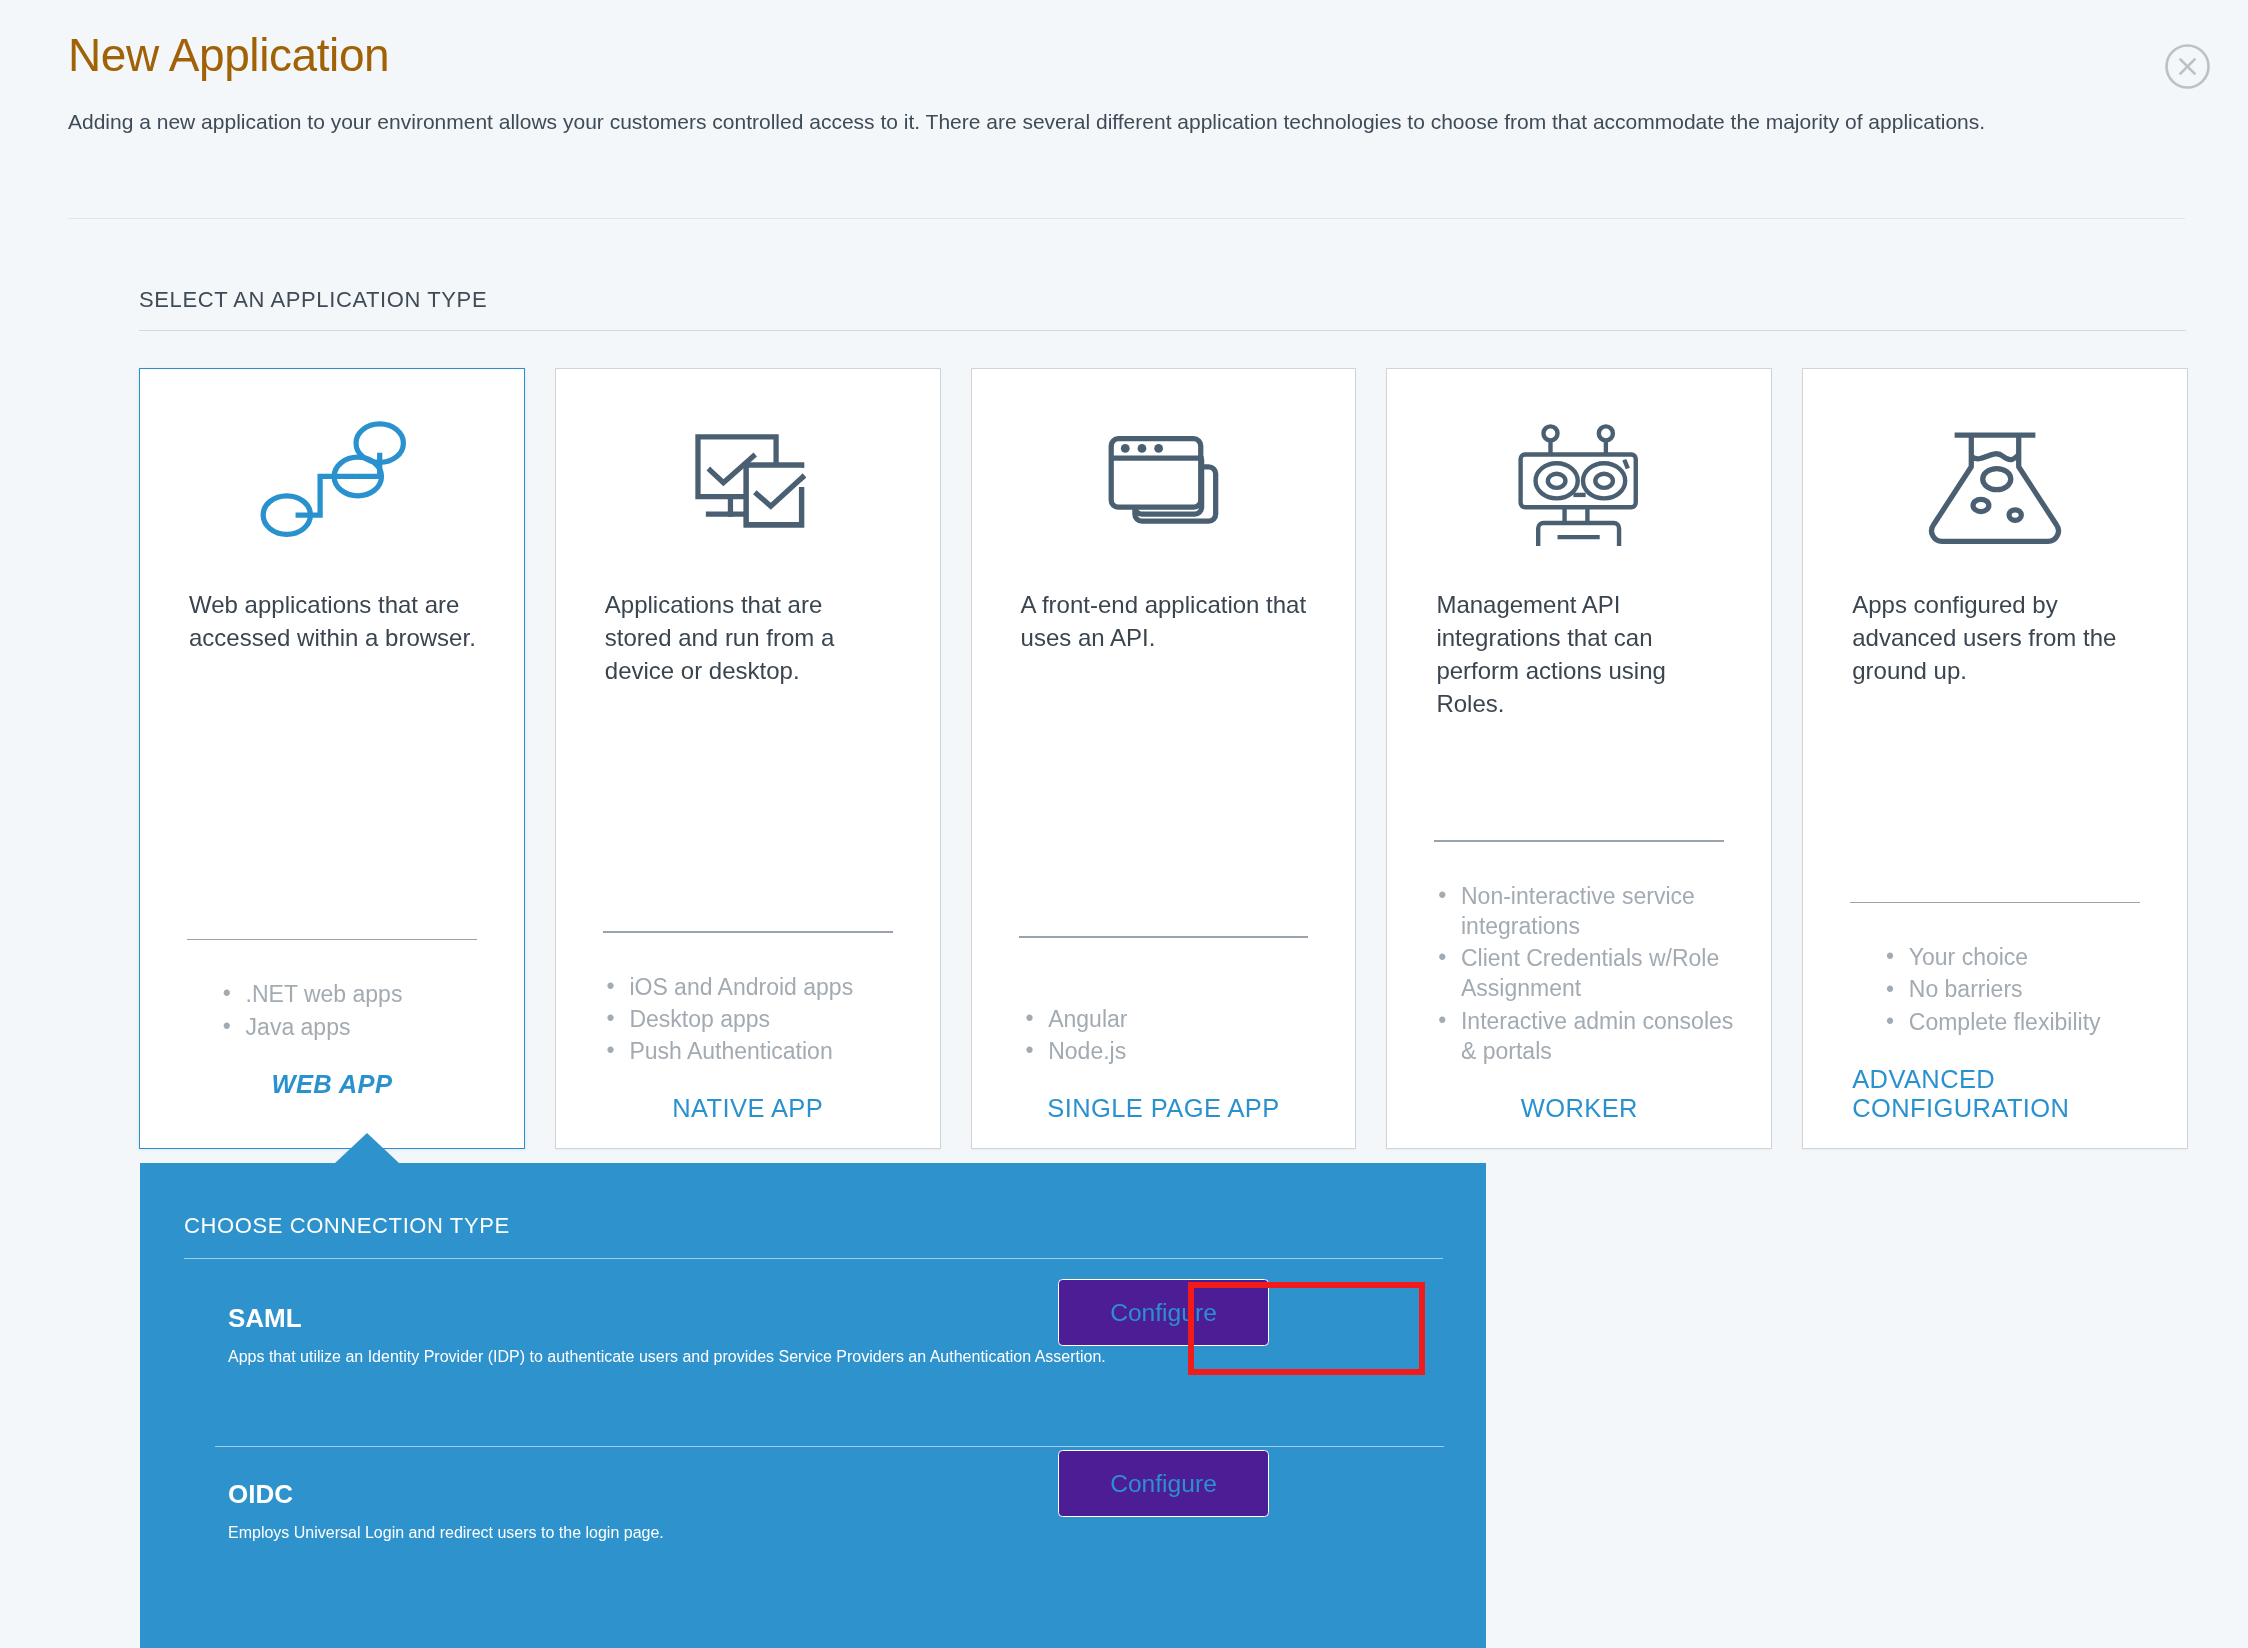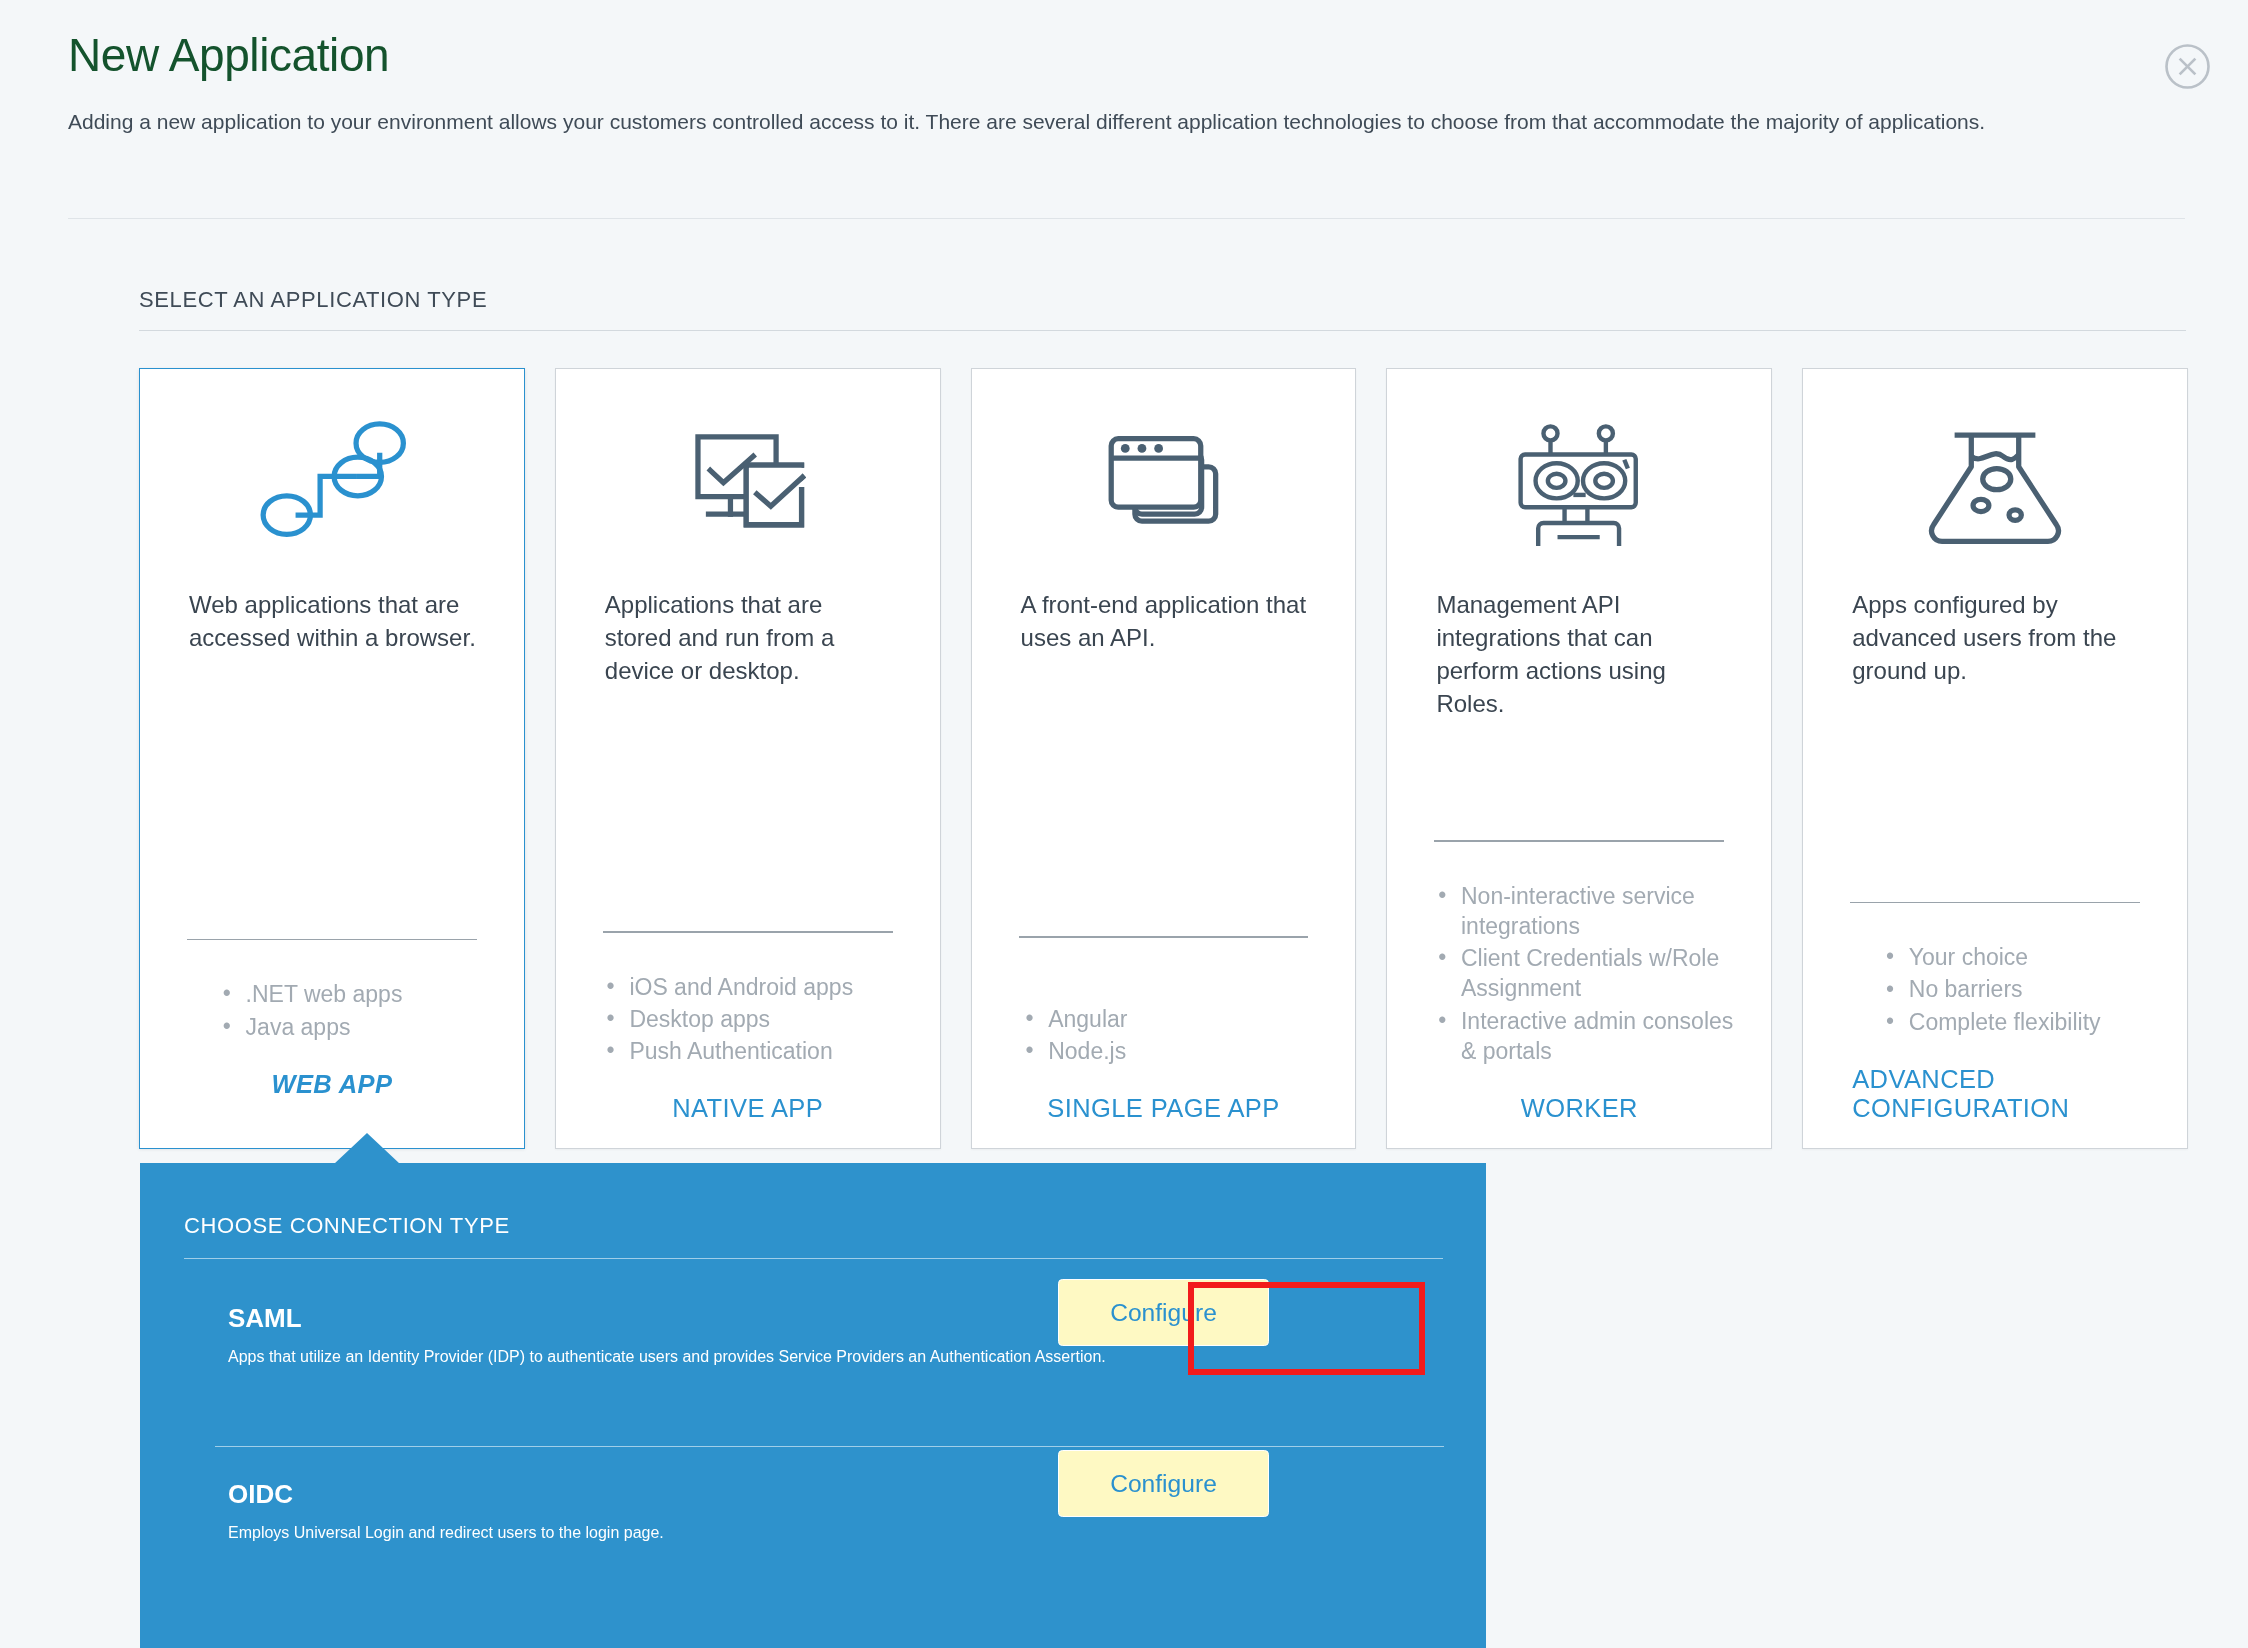--- a/index.html
+++ b/index.html
@@ -15,21 +15,21 @@
     width: 2249px;
     height: 1649px;
     background: #f4f7f9;
   }
 
   
   .header { position: absolute; left: 68px; top: 30px; width: 2124px; }
   .page-title {
     font-size: 46px;
     font-weight: 400;
-    color: #14532d;
+    color: #a16207;
     letter-spacing: -0.4px;
     line-height: 1.1;
   }
   .page-desc {
     margin-top: 26px;
     font-size: 21px;
     line-height: 1.42;
     color: #3f4b57;
     max-width: 2116px;
   }
@@ -205,21 +205,21 @@
   .conn-desc {
     margin-top: 12.3px;
     font-size: 16px;
     line-height: 1.33;
     color: #ffffff;
     padding-left: 44px;
     max-width: 974px;
   }
   .configure-btn {
     position: absolute;
-    background: #fef9c3;
+    background: #4c1d95;
     border: 0.9px solid #ffffff;
     border-radius: 4.4px;
     width: 211px;
     height: 67px;
     display: flex;
     align-items: center;
     justify-content: center;
     font-size: 24.6px;
     color: #2a91cf;
     cursor: pointer;

